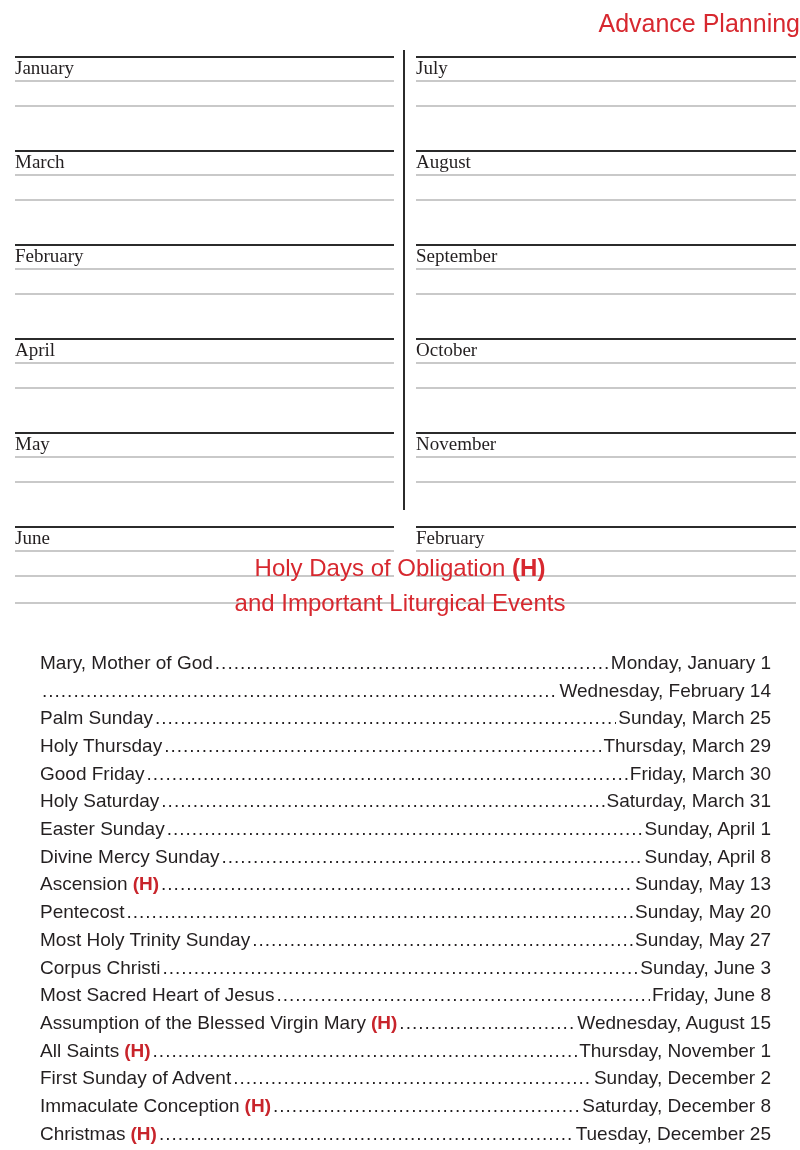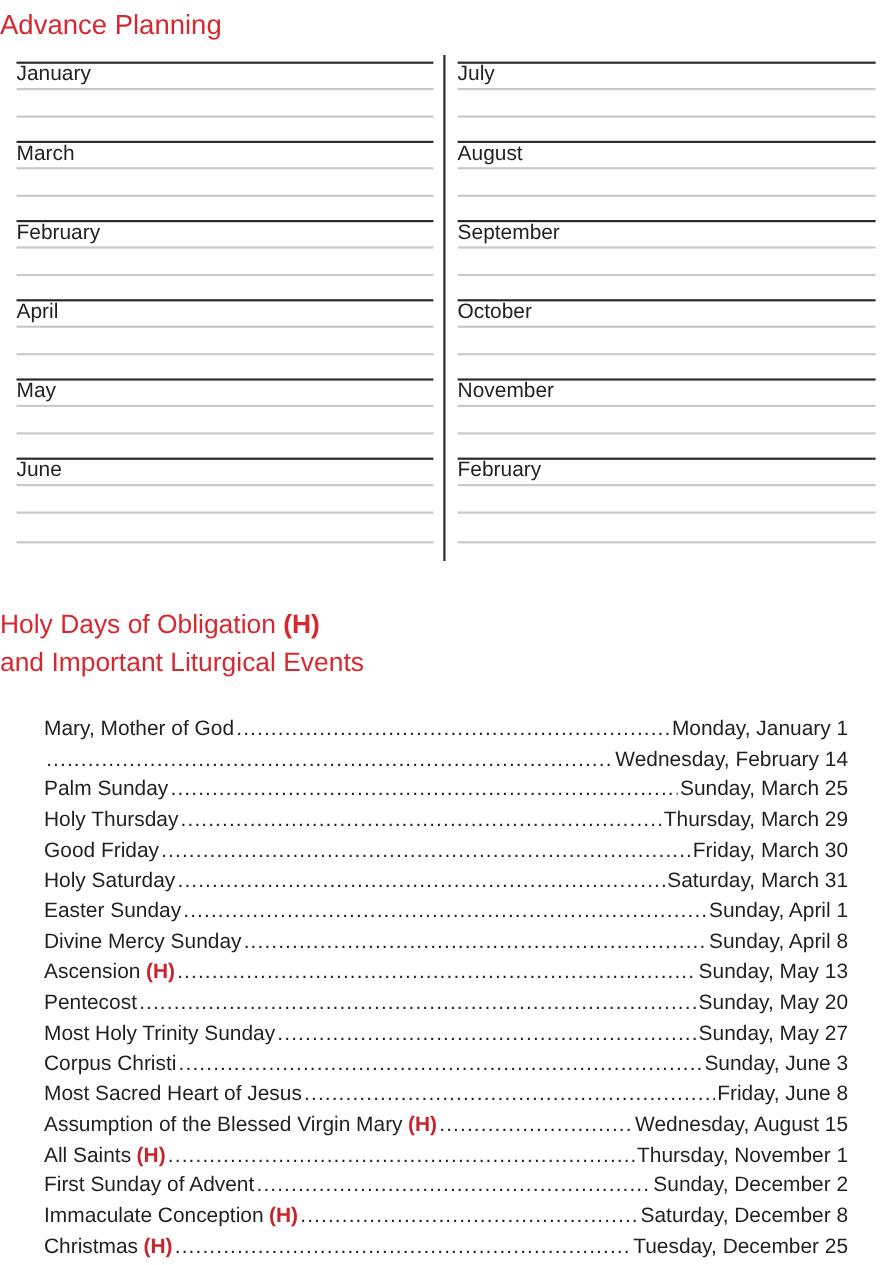--- a/index.html
+++ b/index.html
@@ -2,48 +2,48 @@
 <html><head>
 <meta charset="utf-8">
 <style>
   html, body { margin: 0; padding: 0; background: #ffffff; }
   body {
     width: 800px; height: 1150px; position: relative; overflow: hidden;
     font-family: "Liberation Sans", "DejaVu Sans", sans-serif;
     color: #231f20;
   }
   .title {
-    position: absolute; left: 0; width: 800px; text-align: left;
+    position: absolute; left: 0; width: 800px; text-align: right;
     color: #d7282f; font-size: 25px; line-height: 30px;
   }
   #title-advance { top: 8px; }
   .column { position: absolute; top: 56px; }
   #col-left { left: 15px; width: 379px; }
   #col-right { left: 416px; width: 380px; }
   .divider {
     position: absolute; left: 403px; top: 50px; width: 2px; height: 460px;
     background: #2b2b2b;
   }
-  .month-block { position: relative; height: 72px; }
+  .month-block { position: relative; height: 94px; font-family: Liberation Serif, serif; }
   .month-block .dark-line {
     position: absolute; left: 0; right: 0; top: 0; height: 2px; background: #2b2b2b;
   }
   .month-block .month-label {
     position: absolute; left: 0; top: 1px; font-size: 19px; line-height: 22px; color: #231f20;
   }
   .month-block .gray-line {
     position: absolute; left: 0; right: 0; height: 2px; background: #c9c9c9;
   }
   .month-block .g1 { top: 24px; }
   .month-block .g2 { top: 49px; }
   .month-block .g3 { top: 76px; display: none; }
   .month-block.last .g3 { display: block; }
 
   .holy-title {
-    position: absolute; left: 0; width: 800px; 
+    position: absolute; left: 0; width: 800px; text-align: center;
     color: #d7282f; font-size: 24px; line-height: 34px;
   }
   #holy-title-1 { top: 551px; }
   #holy-title-2 { top: 586px; }
   .holy-title .bold { font-weight: bold; }
 
   .events { position: absolute; left: 40px; top: 649px; width: 731px; }
   .event-row {
     display: flex; align-items: flex-end; height: 27.7px;
     font-size: 19px; line-height: 27.7px; color: #231f20; white-space: nowrap; overflow: hidden;

